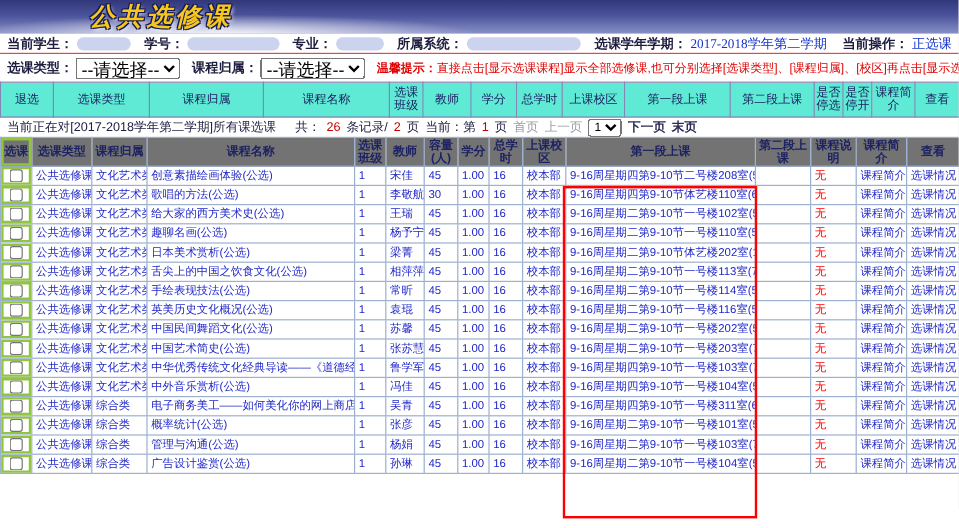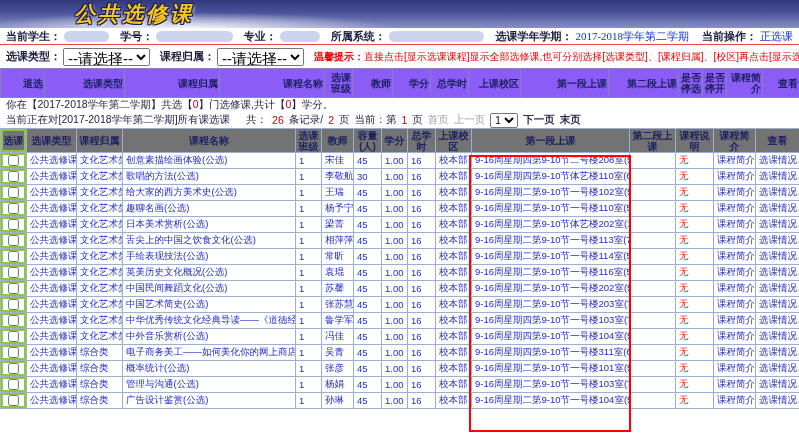--- a/index.html
+++ b/index.html
@@ -27,22 +27,22 @@
   .filter-row select { font-size:15px; height:18px; margin:0 10px 0 2px; width:88px; }
   .show-btn { background:#ffff00; color:#c40000; font-weight:bold; font-size:11px; height:19px; padding:0 10px;
               border:1px solid #7d7d3f; margin:0 6px 0 4px; cursor:pointer; }
   .tip-label { color:#e00000; font-weight:bold; font-size:10px; }
   .tip-text  { color:#e00000; font-size:10px; }
 
   .selected-note { height:14px; padding:0 6px; font-size:10.5px; color:#1d1d3f; white-space:nowrap; overflow:hidden; }
   .selected-note b { margin-left:6px; }
 
   table { border-collapse:collapse; table-layout:fixed; width:799px; }
-  #selected-table th { background:#8b5cf6; color:#1c2262; border:1px solid #8487b6; font-size:10px; font-weight:bold;
-                       height:29px; line-height:11px; padding:0 1px; text-align:right; }
+  #selected-table th { background:#5eead4; color:#1c2262; border:1px solid #8487b6; font-size:10px; font-weight:normal;
+                       height:29px; line-height:11px; padding:0 1px; text-align:center; }
 
   .summary { height:14px; padding:0 6px; font-size:10.5px; color:#1d1d3f; }
   .summary .num, .pagination .num { color:#c40000; }
 
   .pagination { display:flex; align-items:center; gap:5px; height:16px; padding:0 6px; font-size:10.5px; color:#1d1d3f; white-space:nowrap; }
   .pg-link { color:#2a2a55; text-decoration:none; font-weight:bold; }
   .pg-disabled { color:#9a9aa5; }
   .pagination select { font-size:10px; height:15px; }
 
   #course-table th { border:1px solid #9cb0cf; background:#737373; color:#1c2262; font-size:10px; font-weight:bold;
@@ -131,23 +131,20 @@
           <th>第二段上课</th>
           <th>是否停选</th>
           <th>是否停开</th>
           <th>课程简介</th>
           <th>查看</th>
         </tr>
       </thead>
     <tbody></tbody>
   </table>
 
-  <div class="summary">
-    <span>你在【2017-2018学年第二学期】共选【</span><span class="num">0</span><span>】门选修课,共计【</span><span class="num">0</span><span>】学分。</span>
-  </div>
 
   <div class="pagination">
     <span>当前正在对[2017-2018学年第二学期]所有课选课</span>
     <span style="width:6px"></span>
     <span><span>共：</span></span>
       <span class="num">26</span>
       <span>条记录/</span>
       <span class="num">2</span>
       <span>页</span>
     <span>当前：第</span>

